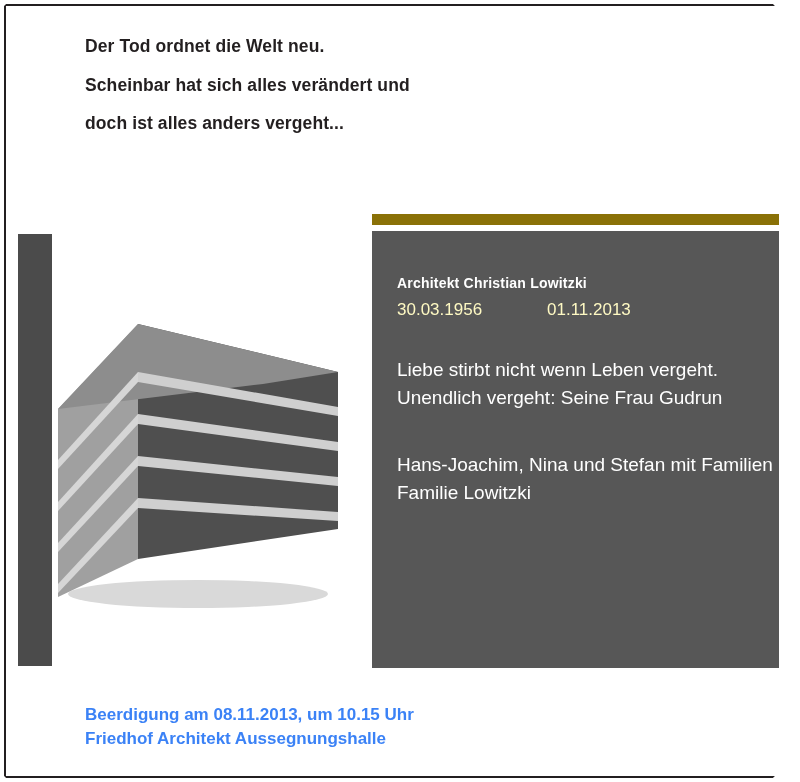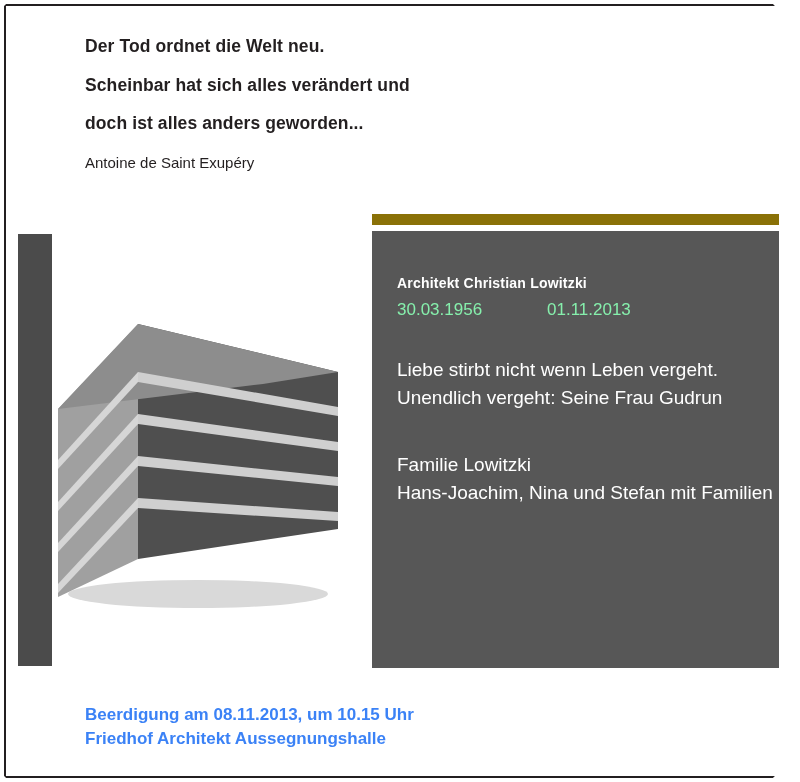--- a/index.html
+++ b/index.html
@@ -102,21 +102,21 @@
   .deceased-name {
     font-size: 14px;
     font-weight: bold;
     color: #ffffff;
     letter-spacing: 0.2px;
     margin: 0 0 9px 0;
     white-space: nowrap;
   }
   .dates {
     font-size: 17px;
-    color: #86efac;
+    color: #fef9c3;
     margin: 0;
     display: flex;
     width: 250px;
   }
   .dates .d-birth { width: 150px; }
   .dates .d-death { }
 
   .panel-block {
     margin-top: 36px;
   }
@@ -146,22 +146,21 @@
 </head>
 <body>
 
 <div class="page">
 
   <div class="page-border"></div>
 
   <div class="quote">
     <div class="quote-line">Der Tod ordnet die Welt neu.</div>
     <div class="quote-line">Scheinbar hat sich alles verändert und</div>
-    <div class="quote-line">doch ist alles anders geworden...</div>
-    <div class="quote-author">Antoine de Saint Exupéry</div>
+    <div class="quote-line">doch ist alles anders vergeht...</div>
   </div>
 
   <div class="left-bar"></div>
 
   <div class="illus">
     <svg width="310" height="300" viewBox="0 0 310 300" xmlns="http://www.w3.org/2000/svg">
 
       <ellipse cx="150" cy="280" rx="130" ry="14" fill="#d9d9d9"></ellipse>
 
       <polygon points="10,95 90,10 90,245 10,283" fill="#a0a0a0"></polygon>
@@ -194,22 +193,22 @@
         <span class="d-birth">30.03.1956</span>
         <span class="d-death">01.11.2013</span>
       </div>
 
       <div class="panel-block">
         <div class="panel-line">Liebe stirbt nicht wenn Leben vergeht.</div>
         <div class="panel-line">Unendlich vergeht:   Seine Frau Gudrun</div>
       </div>
 
       <div class="panel-block gap-lg">
+        <div class="panel-line">Hans-Joachim, Nina und Stefan mit Familien</div>
         <div class="panel-line">Familie Lowitzki</div>
-        <div class="panel-line">Hans-Joachim, Nina und Stefan mit Familien</div>
       </div>
 
 
     </div>
   </div>
 
   <div class="footer">
     <div class="footer-line">Beerdigung am 08.11.2013, um 10.15 Uhr</div>
     <div class="footer-line">Friedhof Architekt Aussegnungshalle</div>
   </div>

